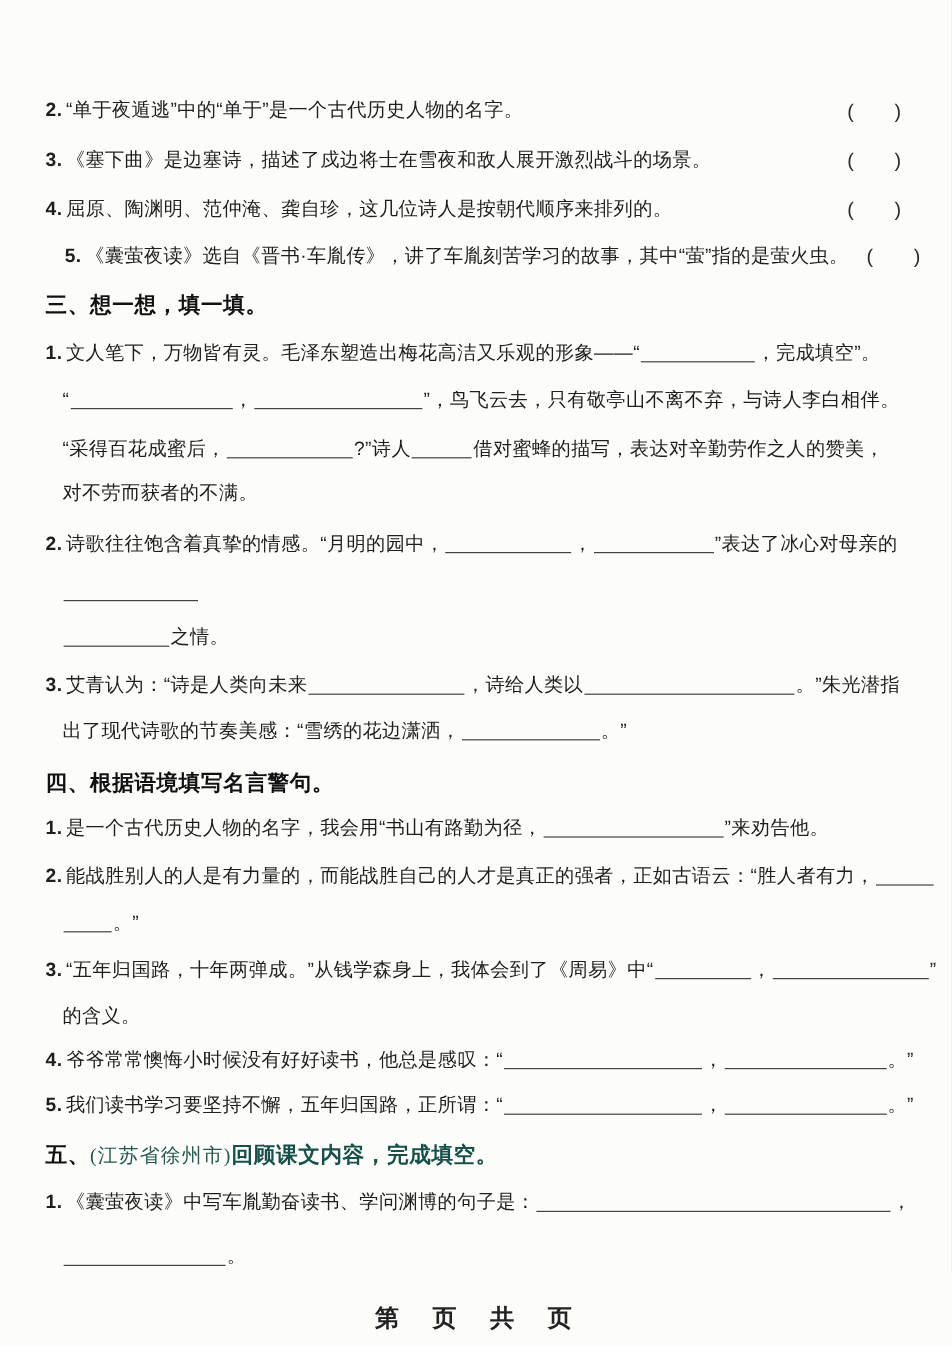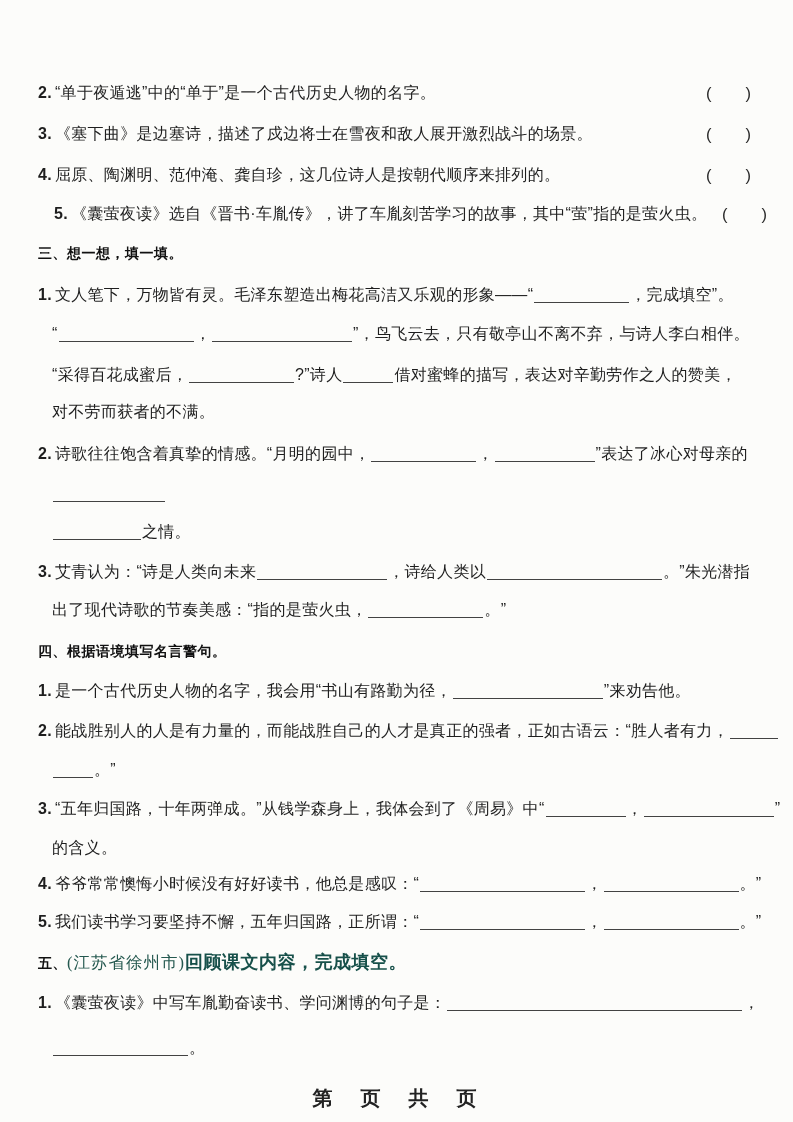--- a/index.html
+++ b/index.html
@@ -24,21 +24,21 @@
     line-height: 1.25;
     letter-spacing: 0.3px;
   }
   .line .text { color: #1e1e1e; }
   .num {
     font-weight: bold;
     margin-right: 3px;
   }
   .header {
     font-weight: bold;
-    font-size: 14px;
+    font-size: 18px;
     color: #111111;
     letter-spacing: 0.5px;
   }
   .header-teal {
     font-weight: bold;
     font-size: 18px;
     color: #17504a;
     letter-spacing: 0.5px;
   }
   .source {
@@ -84,21 +84,21 @@
       <div class="line" style="top: 204px; left: 38px; margin-left: 16px;"><span class="num">5.</span><span class="text">《囊萤夜读》选自《晋书·车胤传》，讲了车胤刻苦学习的故事，其中“萤”指的是萤火虫。</span><span class="brackets">(　　)</span></div>
       <div class="line" style="top: 243px; left: 38px;"><span class="header">三、想一想，填一填。</span></div>
       <div class="line" style="top: 285px; left: 38px;"><span class="num">1.</span><span class="text">文人笔下，万物皆有灵。毛泽东塑造出梅花高洁又乐观的形象——“</span><span class="blank" style="width: 95px;"></span><span class="text">，完成填空”。</span></div>
       <div class="line" style="top: 324px; left: 52px;"><span class="text">“</span><span class="blank" style="width: 135px;"></span><span class="text">，</span><span class="blank" style="width: 140px;"></span><span class="text">”，鸟飞云去，只有敬亭山不离不弃，与诗人李白相伴。</span></div>
       <div class="line" style="top: 365px; left: 52px;"><span class="text">“采得百花成蜜后，</span><span class="blank" style="width: 105px;"></span><span class="text">?”诗人</span><span class="blank" style="width: 50px;"></span><span class="text">借对蜜蜂的描写，表达对辛勤劳作之人的赞美，</span></div>
       <div class="line" style="top: 402px; left: 52px;"><span class="text">对不劳而获者的不满。</span></div>
       <div class="line" style="top: 444px; left: 38px;"><span class="num">2.</span><span class="text">诗歌往往饱含着真挚的情感。“月明的园中，</span><span class="blank" style="width: 105px;"></span><span class="text">，</span><span class="blank" style="width: 100px;"></span><span class="text">”表达了冰心对母亲的</span></div>
       <div class="line" style="top: 484px; left: 52px;"><span class="blank" style="width: 112px;"></span></div>
       <div class="line" style="top: 522px; left: 52px;"><span class="blank" style="width: 88px;"></span><span class="text">之情。</span></div>
       <div class="line" style="top: 562px; left: 38px;"><span class="num">3.</span><span class="text">艾青认为：“诗是人类向未来</span><span class="blank" style="width: 130px;"></span><span class="text">，诗给人类以</span><span class="blank" style="width: 175px;"></span><span class="text">。”朱光潜指</span></div>
-      <div class="line" style="top: 600px; left: 52px;"><span class="text">出了现代诗歌的节奏美感：“指的是萤火虫，</span><span class="blank" style="width: 115px;"></span><span class="text">。”</span></div>
+      <div class="line" style="top: 600px; left: 52px;"><span class="text">出了现代诗歌的节奏美感：“雪绣的花边潇洒，</span><span class="blank" style="width: 115px;"></span><span class="text">。”</span></div>
       <div class="line" style="top: 641px; left: 38px;"><span class="header">四、根据语境填写名言警句。</span></div>
       <div class="line" style="top: 681px; left: 38px;"><span class="num">1.</span><span class="text">是一个古代历史人物的名字，我会用“书山有路勤为径，</span><span class="blank" style="width: 150px;"></span><span class="text">”来劝告他。</span></div>
       <div class="line" style="top: 721px; left: 38px; text-align: right;"><span class="num">2.</span><span class="text">能战胜别人的人是有力量的，而能战胜自己的人才是真正的强者，正如古语云：“胜人者有力，</span><span class="blank" style="width: 48px;"></span></div>
       <div class="line" style="top: 760px; left: 52px;"><span class="blank" style="width: 40px;"></span><span class="text">。”</span></div>
       <div class="line" style="top: 799px; left: 38px;"><span class="num">3.</span><span class="text">“五年归国路，十年两弹成。”从钱学森身上，我体会到了《周易》中“</span><span class="blank" style="width: 80px;"></span><span class="text">，</span><span class="blank" style="width: 130px;"></span><span class="text">”</span></div>
       <div class="line" style="top: 838px; left: 52px;"><span class="text">的含义。</span></div>
       <div class="line" style="top: 874px; left: 38px;"><span class="num">4.</span><span class="text">爷爷常常懊悔小时候没有好好读书，他总是感叹：“</span><span class="blank" style="width: 165px;"></span><span class="text">，</span><span class="blank" style="width: 135px;"></span><span class="text">。”</span></div>
       <div class="line" style="top: 912px; left: 38px;"><span class="num">5.</span><span class="text">我们读书学习要坚持不懈，五年归国路，正所谓：“</span><span class="blank" style="width: 165px;"></span><span class="text">，</span><span class="blank" style="width: 135px;"></span><span class="text">。”</span></div>
       <div class="line" style="top: 951px; left: 38px;"><span class="header">五、</span><span class="source">(江苏省徐州市)</span><span class="header-teal">回顾课文内容，完成填空。</span></div>
       <div class="line" style="top: 993px; left: 38px;"><span class="num">1.</span><span class="text">《囊萤夜读》中写车胤勤奋读书、学问渊博的句子是：</span><span class="blank" style="width: 295px;"></span><span class="text">，</span></div>

